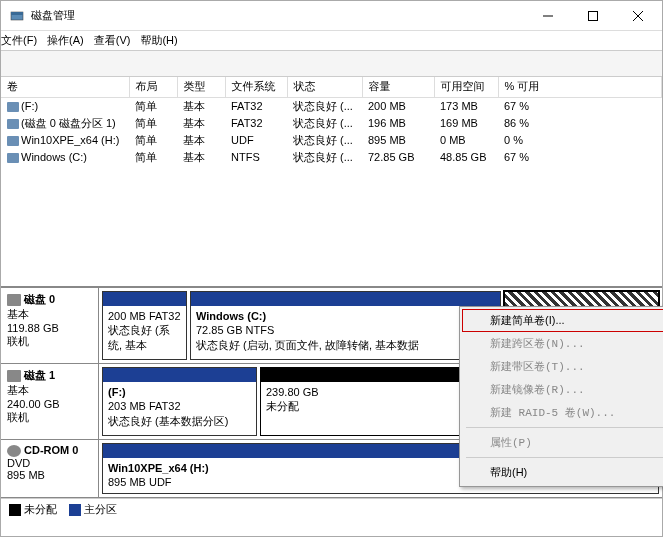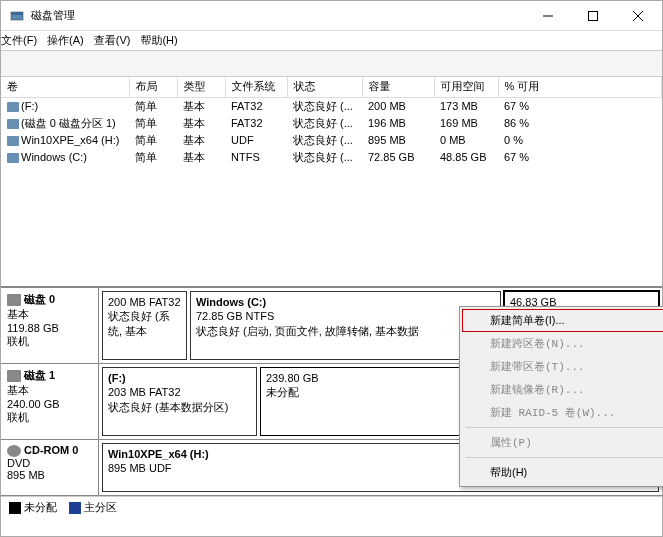--- a/index.html
+++ b/index.html
@@ -15,21 +15,21 @@
 .table-wrap { height: 210px; overflow: auto; border-bottom: 1px solid #888; }
 table { width: 100%; border-collapse: collapse; }
 th { text-align: left; font-weight: normal; background: #fff; border-right: 1px solid #ddd; border-bottom: 1px solid #ddd; padding: 2px 6px; height: 20px; }
 td { padding: 1px 6px; white-space: nowrap; }
 .vol-icon { display: inline-block; width: 12px; height: 10px; background: #6a8fb5; border-radius: 1px; margin-right: 2px; vertical-align: middle; }
 .disk-panel { border-top: 1px solid #888; }
 .disk-row { display: flex; border-bottom: 1px solid #888; min-height: 76px; justify-content: space-between; }
 .disk-info { width: 98px; padding: 4px 6px; border-right: 1px solid #888; background:#fff; }
 .disk-info .dicon { display:inline-block; width:14px; height:12px; background:#888; border-radius:1px; margin-right:3px; vertical-align:middle; }
 .disk-parts { flex: 1; display: flex; gap: 3px; padding: 3px; }
-.part { border: 1px solid #333; display: flex; flex-direction: row; position: relative; }
+.part { border: 1px solid #333; display: flex; flex-direction: column; position: relative; }
 .part .stripe { height: 14px; background: #1c3f94; }
 .part.unalloc { border:1px solid #000; }
 .part.unalloc .stripe { background: #000; }
 .part.hatch .stripe { background: repeating-linear-gradient(45deg,#000,#000 2px,#ddd 2px,#ddd 4px); }
 .part .ptxt { padding: 3px 5px; line-height: 1.3; font-size: 11px; background:#fff; flex:1; }
 .part.selected { outline: 2px solid #000; outline-offset:-1px; }
 .part.selected .stripe { background: repeating-linear-gradient(45deg,#333,#333 3px,#fff 3px,#fff 6px); }
 .legend { padding: 3px 8px; display:flex; gap:12px; align-items:center; border-top:1px solid #ccc; background:#fff; }
 .legend .sw { display:inline-block; width:12px; height:12px; vertical-align:middle; margin-right:3px; }
 .context-menu { position: absolute; left: 459px; top: 306px; width: 214px; background: #f0f0f0; border: 1px solid #979797; box-shadow: 2px 2px 4px rgba(0,0,0,0.3); padding: 2px; z-index: 100; }

